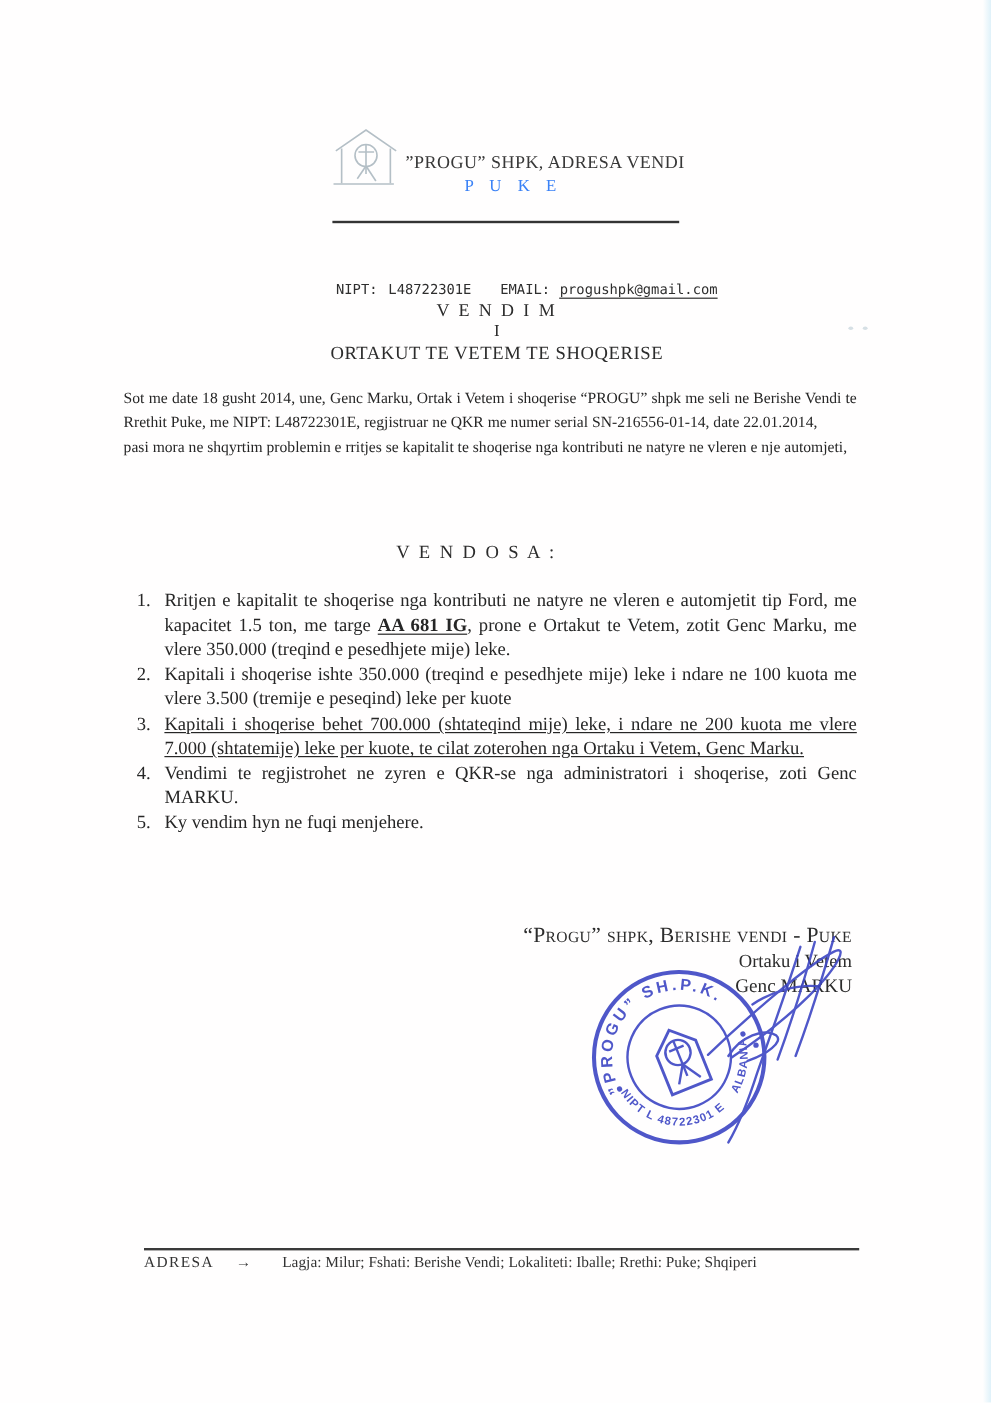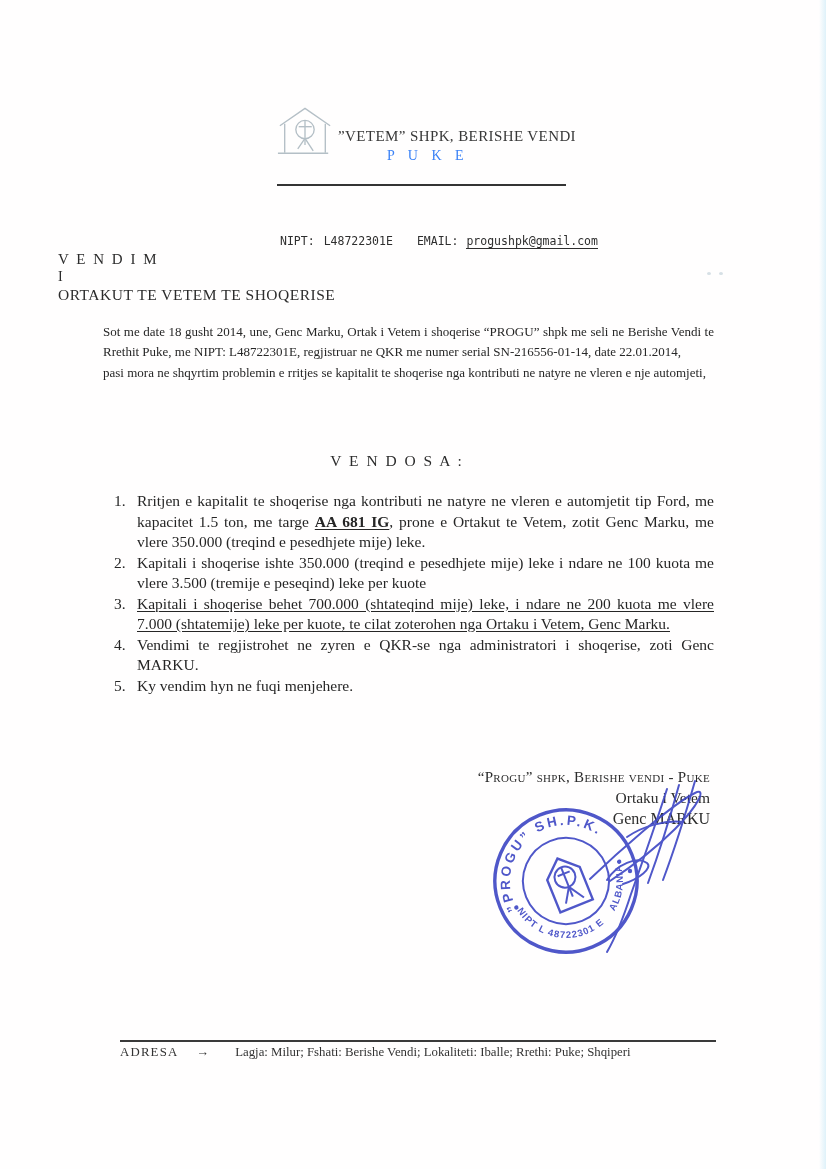--- a/index.html
+++ b/index.html
@@ -18,42 +18,42 @@
   .company-name { position:absolute; left:338px; top:128px; font-size:15px; letter-spacing:.4px; color:#383838; }
   .city-name { position:absolute; left:387px; top:148px; font-size:14px; letter-spacing:5px; color:#3b82f6; }
   .hdr-rule { position:absolute; left:277px; top:184px; width:289px; height:2px; background:#343434; }
   .nipt-row { position:absolute; left:280px; top:190px; display:flex; align-items:baseline;
     font-family:"DejaVu Sans Mono", monospace; font-size:11.5px; color:#2e2e2e; }
   .nipt-value { margin-left:9px; }
   .email-label { margin-left:24px; }
   .email-value { margin-left:8px; border-bottom:1px solid #2e2e2e;margin-top:44px; }
 
   
-  .title-block { position:absolute; left:58px; top:251px; width:712px; text-align:left; color:#2c2c2c; }
+  .title-block { position:absolute; left:58px; top:251px; width:712px; text-align:center; color:#2c2c2c; }
   .title-l1 { font-size:15px; letter-spacing:2px; }
   .title-l2 { font-size:14px; margin-top:1px; }
   .title-l3 { font-size:15.5px; letter-spacing:.5px; margin-top:1px; }
   .speck { position:absolute; width:4px; height:3px; border-radius:50%; background:#d6e0e5; }
 
   
   .intro { position:absolute; left:103px; top:322px; width:611px; font-size:13px; line-height:20.3px; text-align:justify; }
 
   .vendosa { position:absolute; left:41px; top:452px; width:712px; text-align:center; font-size:15.5px; letter-spacing:2px; color:#2c2c2c; }
 
   
   .res-list { position:absolute; left:103px; top:491px; width:611px; font-size:15.5px; line-height:20.5px; }
   .res { display:flex; }
   .res-num { width:23px; margin-left:11px; flex:none; }
   .res-text { flex:1; text-align:justify; }
   .underlined { text-decoration:underline; text-underline-offset:2px; }
   .plate { font-weight:bold; text-decoration:underline; text-underline-offset:2px; }
 
   
   .sig-block { position:absolute; right:116px; top:769px; text-align:right; color:#2c2c2c; }
-  .sig-company { font-size:15px; font-variant:small-caps; letter-spacing:.3px; }
+  .sig-company { font-size:18px; font-variant:small-caps; letter-spacing:.3px; }
   .sig-role { font-size:15.5px; margin-top:3px; }
   .sig-name { font-size:16px; margin-top:3px; }
 
   
   .stamp { position:absolute; left:470px; top:776px; width:260px; height:215px; opacity:.9; }
   .stamp .ln { fill:none; stroke:var(--stamp-color); }
   .stamp .dot { fill:var(--stamp-color); stroke:none; }
   .stamp text { fill:var(--stamp-color); font-family:"Liberation Sans", sans-serif; font-weight:bold; }
   .stamp .sig path { fill:none; stroke:var(--stamp-color); stroke-width:2; stroke-linecap:round; }
 
@@ -74,21 +74,21 @@
     <path d="M4,21 L30,3 L56,21"></path>
     <path d="M9,19 V49"></path>
     <path d="M51,19 V49"></path>
     <path d="M2,49.5 H54"></path>
     <circle cx="30" cy="25" r="9.5"></circle>
     <path d="M30,15.5 V41"></path>
     <path d="M23.5,22 H37"></path>
     <path d="M30,34 L38.5,47"></path>
     <path d="M30,34 L22.5,45"></path>
   </svg>
-  <div class="company-name">”VETEM” SHPK, BERISHE VENDI</div>
+  <div class="company-name">”PROGU” SHPK, ADRESA VENDI</div>
   <div class="city-name">P U K E</div>
   <div class="hdr-rule"></div>
   <div class="nipt-row">
     <span class="nipt-label">NIPT:</span>
     <span class="nipt-value">L48722301E</span>
     <span class="email-label">EMAIL:</span>
     <span class="email-value">progushpk@gmail.com</span>
   </div>
 
   <div class="speck" style="left:707px; top:272px;"></div>

